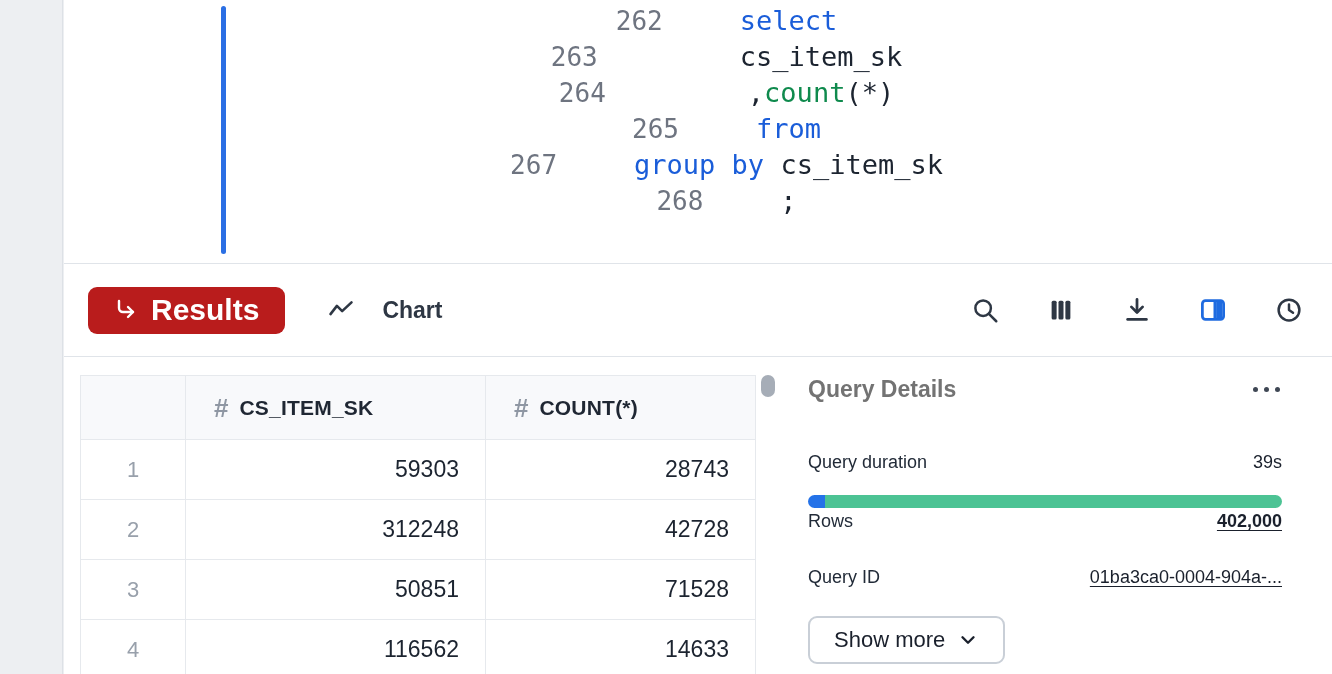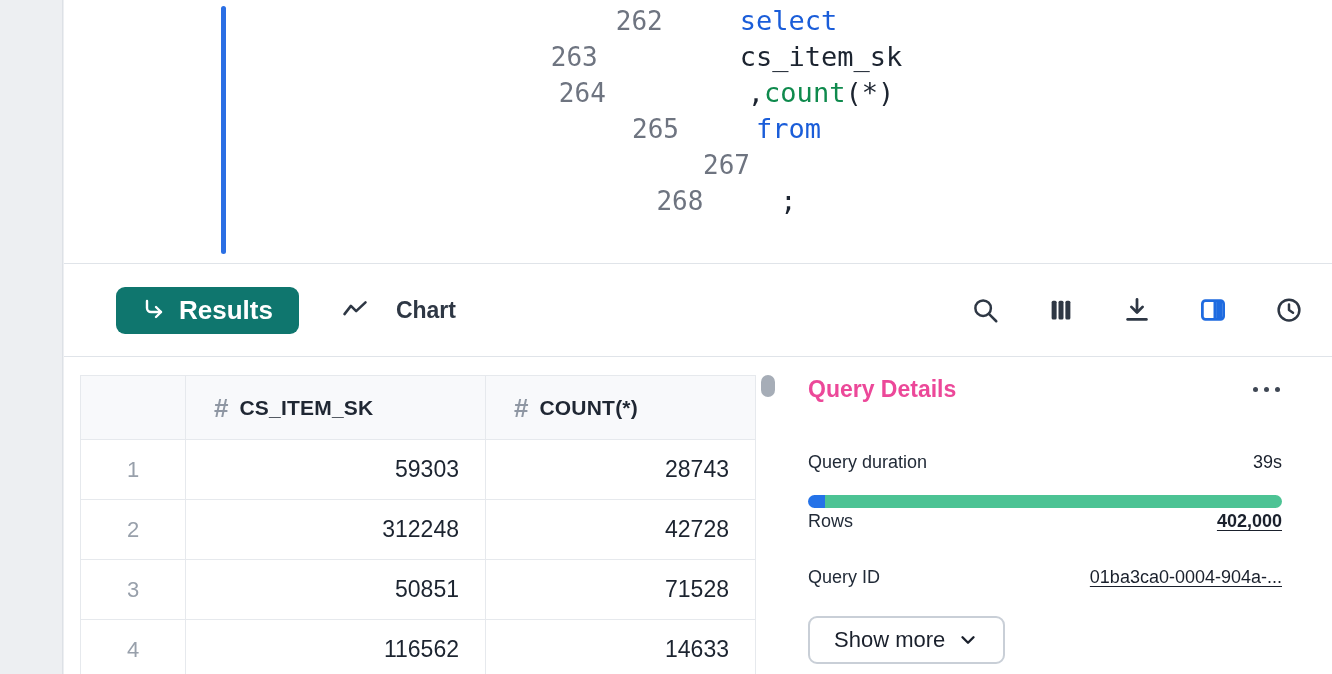--- a/index.html
+++ b/index.html
@@ -23,24 +23,24 @@
   .ln { width:104px; text-align:right; color:#6e7480; font-size:26px; }
   .code { padding-left:77px; white-space:pre; color:#1c2430; }
   .code span { white-space:pre; }
   .kw { color:#1a5dd9; }
   .fn { color:#0f8a4d; }
   .plain { color:#1c2430; }
 
   
   .toolbar { height:94px; flex:0 0 94px; border-top:1px solid #e0e4e9; border-bottom:1px solid #e0e4e9;
              display:flex; align-items:center; padding:0 28px 0 24px; background:#ffffff; }
-  .results-btn { display:inline-flex; align-items:center; gap:13px; background:#0f766e; color:#fff;
+  .results-btn { display:inline-flex; align-items:center; gap:13px; background:#b91c1c; color:#fff;
                  font-family:"Liberation Sans", sans-serif;
-                 font-size:26px; font-weight:700; border:none; border-radius:9px;
-                 padding:0 26px; height:47px; cursor:pointer;margin-left:28px; }
+                 font-size:30px; font-weight:700; border:none; border-radius:9px;
+                 padding:0 26px; height:47px; cursor:pointer; }
   .chart-tab { display:inline-flex; align-items:center; gap:27px; margin-left:42px;
                font-size:23px; font-weight:600; color:#2e3744; background:none; border:none; cursor:pointer;
                font-family:"Liberation Sans", sans-serif; }
   .toolbar-spacer { flex:1; }
   .tb-icons { display:flex; align-items:center; gap:46px; }
   .icon-btn { background:none; border:none; padding:0; cursor:pointer; display:flex; align-items:center; }
 
   
   .results { flex:1; display:flex; padding:18px 50px 0 16px; background:#ffffff; overflow:hidden; }
 
@@ -58,21 +58,21 @@
   .hdr-label { font-size:21px; font-weight:700; color:#1f2733; letter-spacing:.2px; }
   td.rownum { text-align:center; color:#98a0ab; font-size:22px; }
   td.val { text-align:right; padding-right:26px; color:#1c2430; font-size:23px; }
 
   .vscroll { position:absolute; left:681px; top:0; width:14px; height:100%; }
   .vthumb { width:14px; height:22px; background:#a6adb7; border-radius:7px; }
 
   
   .details { flex:1; margin-left:34px; padding-top:0; }
   .details-header { display:flex; justify-content:space-between; align-items:center; height:28px; }
-  .details-title { font-size:23px; font-weight:700; color:#ec4899; }
+  .details-title { font-size:23px; font-weight:700; color:#737373; }
   .kebab { display:flex; gap:6px; background:none; border:none; cursor:pointer; padding:4px 2px; }
   .kebab i { width:5px; height:5px; border-radius:50%; background:#3f4754; }
 
   .detail-row { display:flex; justify-content:space-between; align-items:center;
                 font-size:18px; color:#222b38; height:26px; }
   .row-duration { margin-top:46px; }
   .detail-value { color:#1a202c; }
   .progress { margin-top:20px; height:13px; width:100%; border-radius:7px; overflow:hidden;
               display:flex; }
   .progress .seg-blue { background:#2472e8; height:100%; }
@@ -108,20 +108,21 @@
       <div class="code-line">
         <span class="ln">264</span>
         <span class="code"><span class="plain">    ,</span><span class="fn">count</span><span class="plain">(*)</span></span>
       </div>
       <div class="code-line">
         <span class="ln">265</span>
         <span class="code"><span class="kw">from</span></span>
       </div>
       <div class="code-line">
         <span class="ln">267</span>
+        <span class="code"><span class="kw">group by </span><span class="plain">cs_item_sk</span></span>
       </div>
       <div class="code-line">
         <span class="ln">268</span>
         <span class="code"><span class="plain">;</span></span>
       </div>
     </div>
 
     <div class="toolbar">
       <button class="results-btn">
         <svg width="24" height="24" viewBox="0 0 24 24" fill="none" stroke="#ffffff" stroke-width="2.4" stroke-linecap="round" stroke-linejoin="round">

